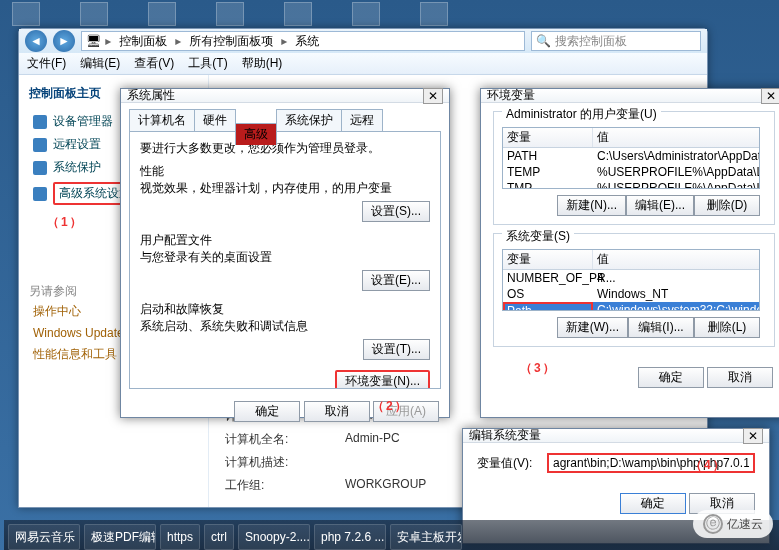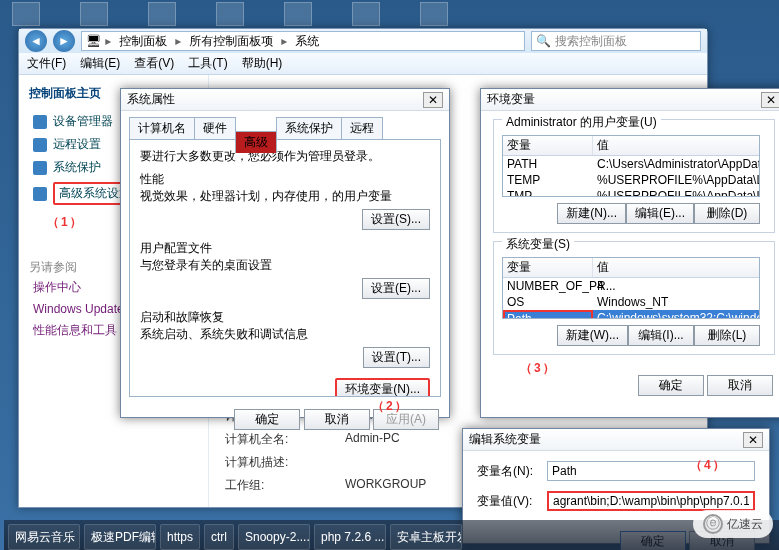--- a/index.html
+++ b/index.html
@@ -17,28 +17,28 @@
 .crumb-sep { color: #666; }
 .searchbox { width: 170px; height: 20px; border: 1px solid #9db9d6; background: #fff; display: flex; align-items: center; gap: 4px; padding: 0 4px; color: #888; }
 .exp-menu { height: 22px; background: linear-gradient(#f7fbff,#e6f0fa); border-bottom: 1px solid #c7d8ea; display: flex; align-items: center; gap: 14px; padding: 0 8px; }
 .exp-body { display: flex; height: calc(100% - 46px); }
 .sidebar { width: 190px; background: #fff; padding: 10px 10px; border-right: 1px solid #e3ecf5; }
 .side-title { color: #06437a; font-weight: bold; margin-bottom: 8px; }
 .side-item { display: flex; align-items: center; gap: 6px; padding: 3px 4px; color: #045; }
 .side-icon { width: 14px; height: 14px; background: #3a7fbf; border-radius: 2px; display: inline-block; }
 .highlight { border: 2px solid #e33; padding: 1px 4px; border-radius: 2px; }
 .annot { color: #e33; font-weight: bold; margin: 6px 0 0 18px; }
-.side-sub { color: #888; margin-top: 28px; }
-.side-subitem { color: #701a75; padding: 3px 4px; }
+.side-sub { color: #888; margin-top: 52px; }
+.side-subitem { color: #a16207; padding: 3px 4px; }
 .content { flex: 1; padding: 10px 16px; color: #333; }
 .kv { display: flex; gap: 30px; padding: 3px 0; }
 .kv .k { width: 90px; }
 
 .sysprops { position: absolute; top: 88px; left: 120px; width: 330px; height: 330px; background: #fff; border: 1px solid #6f86a2; box-shadow: 0 0 10px rgba(0,0,0,.5); }
-.sp-title { height: 22px; background: linear-gradient(#fff,#f0f4f8); display: flex; align-items: center; justify-content: space-between; padding: 6px 6px; border-bottom: 1px solid #d3dbe4; }
+.sp-title { height: 14px; background: linear-gradient(#fff,#f0f4f8); display: flex; align-items: center; justify-content: space-between; padding: 6px 6px; border-bottom: 1px solid #d3dbe4; }
 .sp-close { width: 20px; height: 16px; border: 1px solid #999; background: #eee; text-align: center; line-height: 14px; }
 .sp-tabs { display: flex; padding: 6px 8px 0 8px; }
 .sp-tab { border: 1px solid #9db3c9; border-bottom: none; padding: 2px 8px; background: #f3f7fb; margin-right: -1px; }
 .sp-tab.active { background: #b91c1c; position: relative; top: 14px; }
 .sp-body { border: 1px solid #9db3c9; margin: 0 8px 8px 8px; padding: 8px 10px; height: 258px; background: #fff; overflow: hidden; }
 .sp-section { margin: 6px 0 10px 0; }
 .sp-btn-row { text-align: right; margin-top: 4px; }
 .btn { display: inline-block; min-width: 66px; height: 21px; line-height: 19px; border: 1px solid #8f9aa7; background: linear-gradient(#fefefe,#e6e9ee); padding: 0 8px; text-align: center; cursor: pointer; }
 .btn.disabled { color: #999; }
 .btn.highlight { border: 2px solid #e33; }
@@ -269,24 +269,20 @@
 </div>
 <div class="annot-red annot3">（3）</div>
 
 <div class="editsys">
   <div class="sp-title">
     <span>编辑系统变量</span>
     <span class="sp-close">✕</span>
   </div>
   <div class="es-body">
     <div class="es-row">
-      <span class="es-label">变量名(N):</span>
-      <input class="es-input" value="Path" style="">
-    </div>
-    <div class="es-row">
       <span class="es-label">变量值(V):</span>
       <input class="es-input mark" value="agrant\bin;D:\wamp\bin\php\php7.0.10" style="">
     </div>
   </div>
   <div class="es-footer">
     <span class="btn" style="border:1px solid #3a7fd6">确定</span>
     <span class="btn">取消</span>
   </div>
 </div>
 <div class="annot-red annot4">（4）</div>

